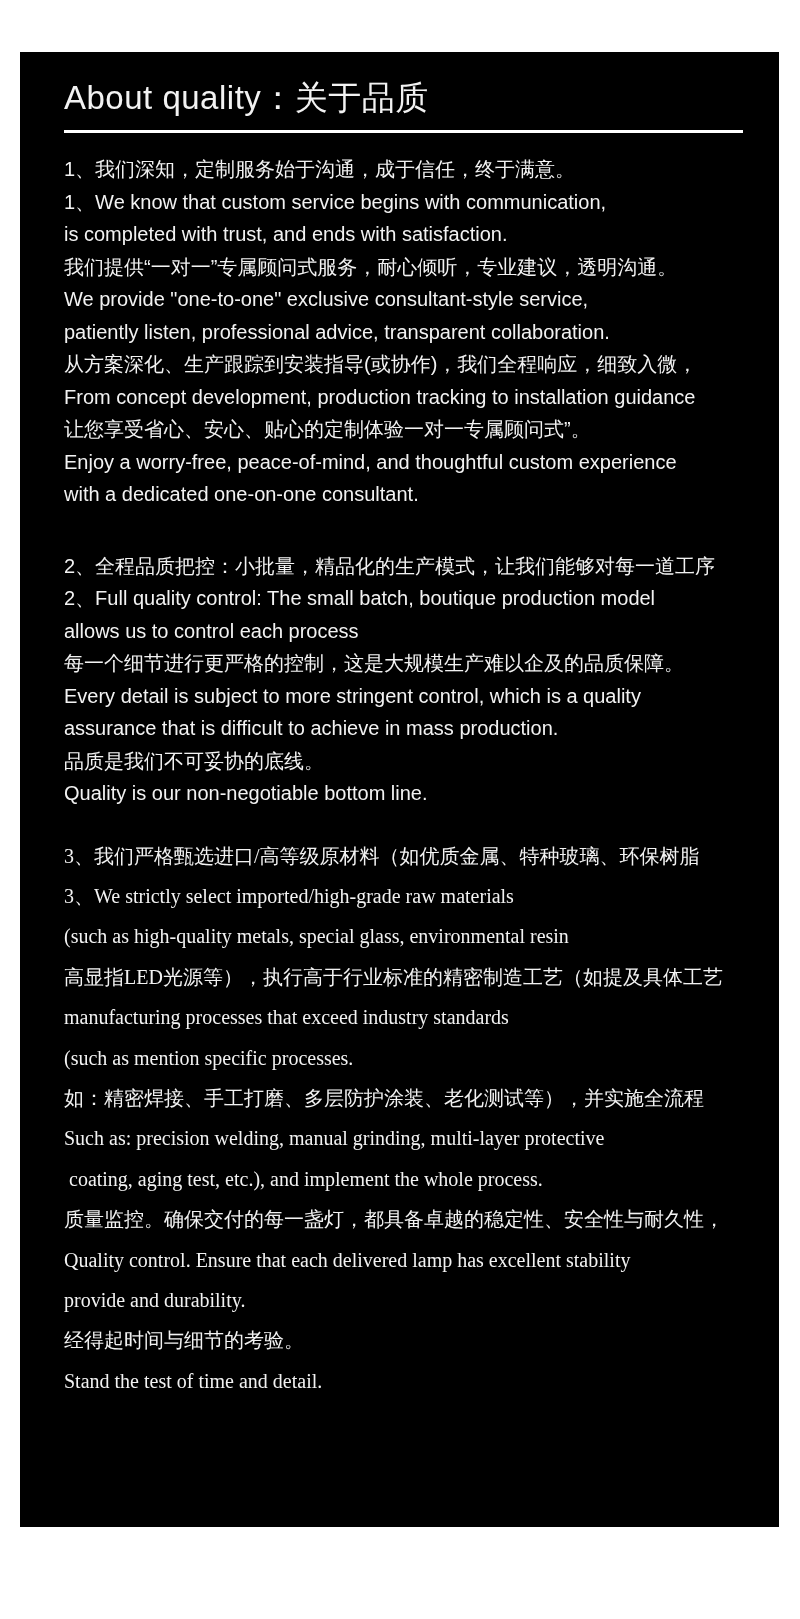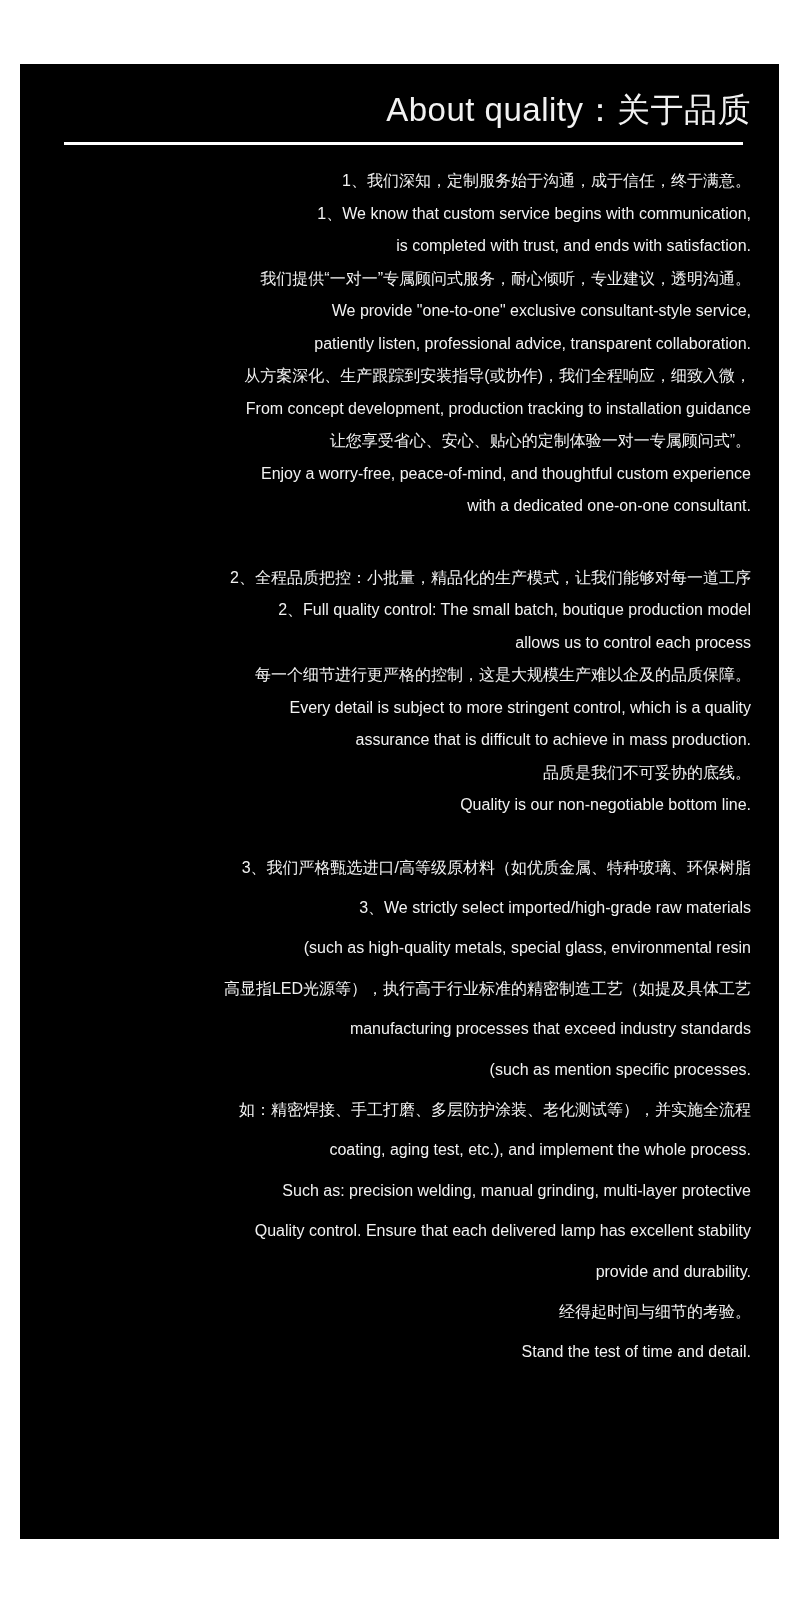--- a/index.html
+++ b/index.html
@@ -10,53 +10,52 @@
   *{margin:0;padding:0;box-sizing:border-box;}
   html,body{
     width:800px;
     background:var(--page-bg);
     font-family:"Liberation Sans","DejaVu Sans",sans-serif;
   }
   body{height:1619px;position:relative;}
   .panel{
     position:absolute;
     left:20px;
-    top:64px;
+    top:52px;
     width:759px;
     height:1475px;
     background:var(--panel-bg);
     color:var(--text);
     padding:24px 28px 70px 44px;
     overflow:hidden;
-    text-align:right;
   }
   .title{
     font-size:33px;
     line-height:43px;
     font-weight:400;
     letter-spacing:0.5px;
     white-space:nowrap;
   }
   .underline{
     width:679px;
     height:3px;
     background:#ffffff;
     margin-top:11px;
     margin-bottom:20px;
   }
   .para{display:block;}
   .para .line{
-    font-size:16px;
+    font-size:20px;
     line-height:32.5px;
     white-space:pre;
     overflow:hidden;
   }
   .para-2{margin-top:39px;}
   .para-3{margin-top:26px;}
-  .para-3 .line{line-height:40.4px;}
+  .para-3 .line{line-height:40.4px;font-family:Liberation Serif, serif;}
 </style>
 </head>
 <body>
 
 <div class="panel">
   <h1 class="title">About quality：关于品质</h1>
   <div class="underline"></div>
 
   <div class="para para-1">
     <div class="line">1、我们深知，定制服务始于沟通，成于信任，终于满意。</div>
@@ -84,20 +83,21 @@
   </div>
 
   <div class="para para-3">
     <div class="line">3、我们严格甄选进口/高等级原材料（如优质金属、特种玻璃、环保树脂</div>
     <div class="line">3、We strictly select imported/high-grade raw materials</div>
     <div class="line">(such as high-quality metals, special glass, environmental resin</div>
     <div class="line">高显指LED光源等），执行高于行业标准的精密制造工艺（如提及具体工艺</div>
     <div class="line">manufacturing processes that exceed industry standards</div>
     <div class="line">(such as mention specific processes.</div>
     <div class="line">如：精密焊接、手工打磨、多层防护涂装、老化测试等），并实施全流程</div>
+    <div class="line">Such as: precision welding, manual grinding, multi-layer protective</div>
     <div class="line"> coating, aging test, etc.), and implement the whole process.</div>
-    <div class="line">Such as: precision welding, manual grinding, multi-layer protective</div>
+    <div class="line">质量监控。确保交付的每一盏灯，都具备卓越的稳定性、安全性与耐久性，</div>
     <div class="line">Quality control. Ensure that each delivered lamp has excellent stability</div>
     <div class="line">provide and durability.</div>
     <div class="line">经得起时间与细节的考验。</div>
     <div class="line">Stand the test of time and detail.</div>
   </div>
 </div>
 
 </body></html>

